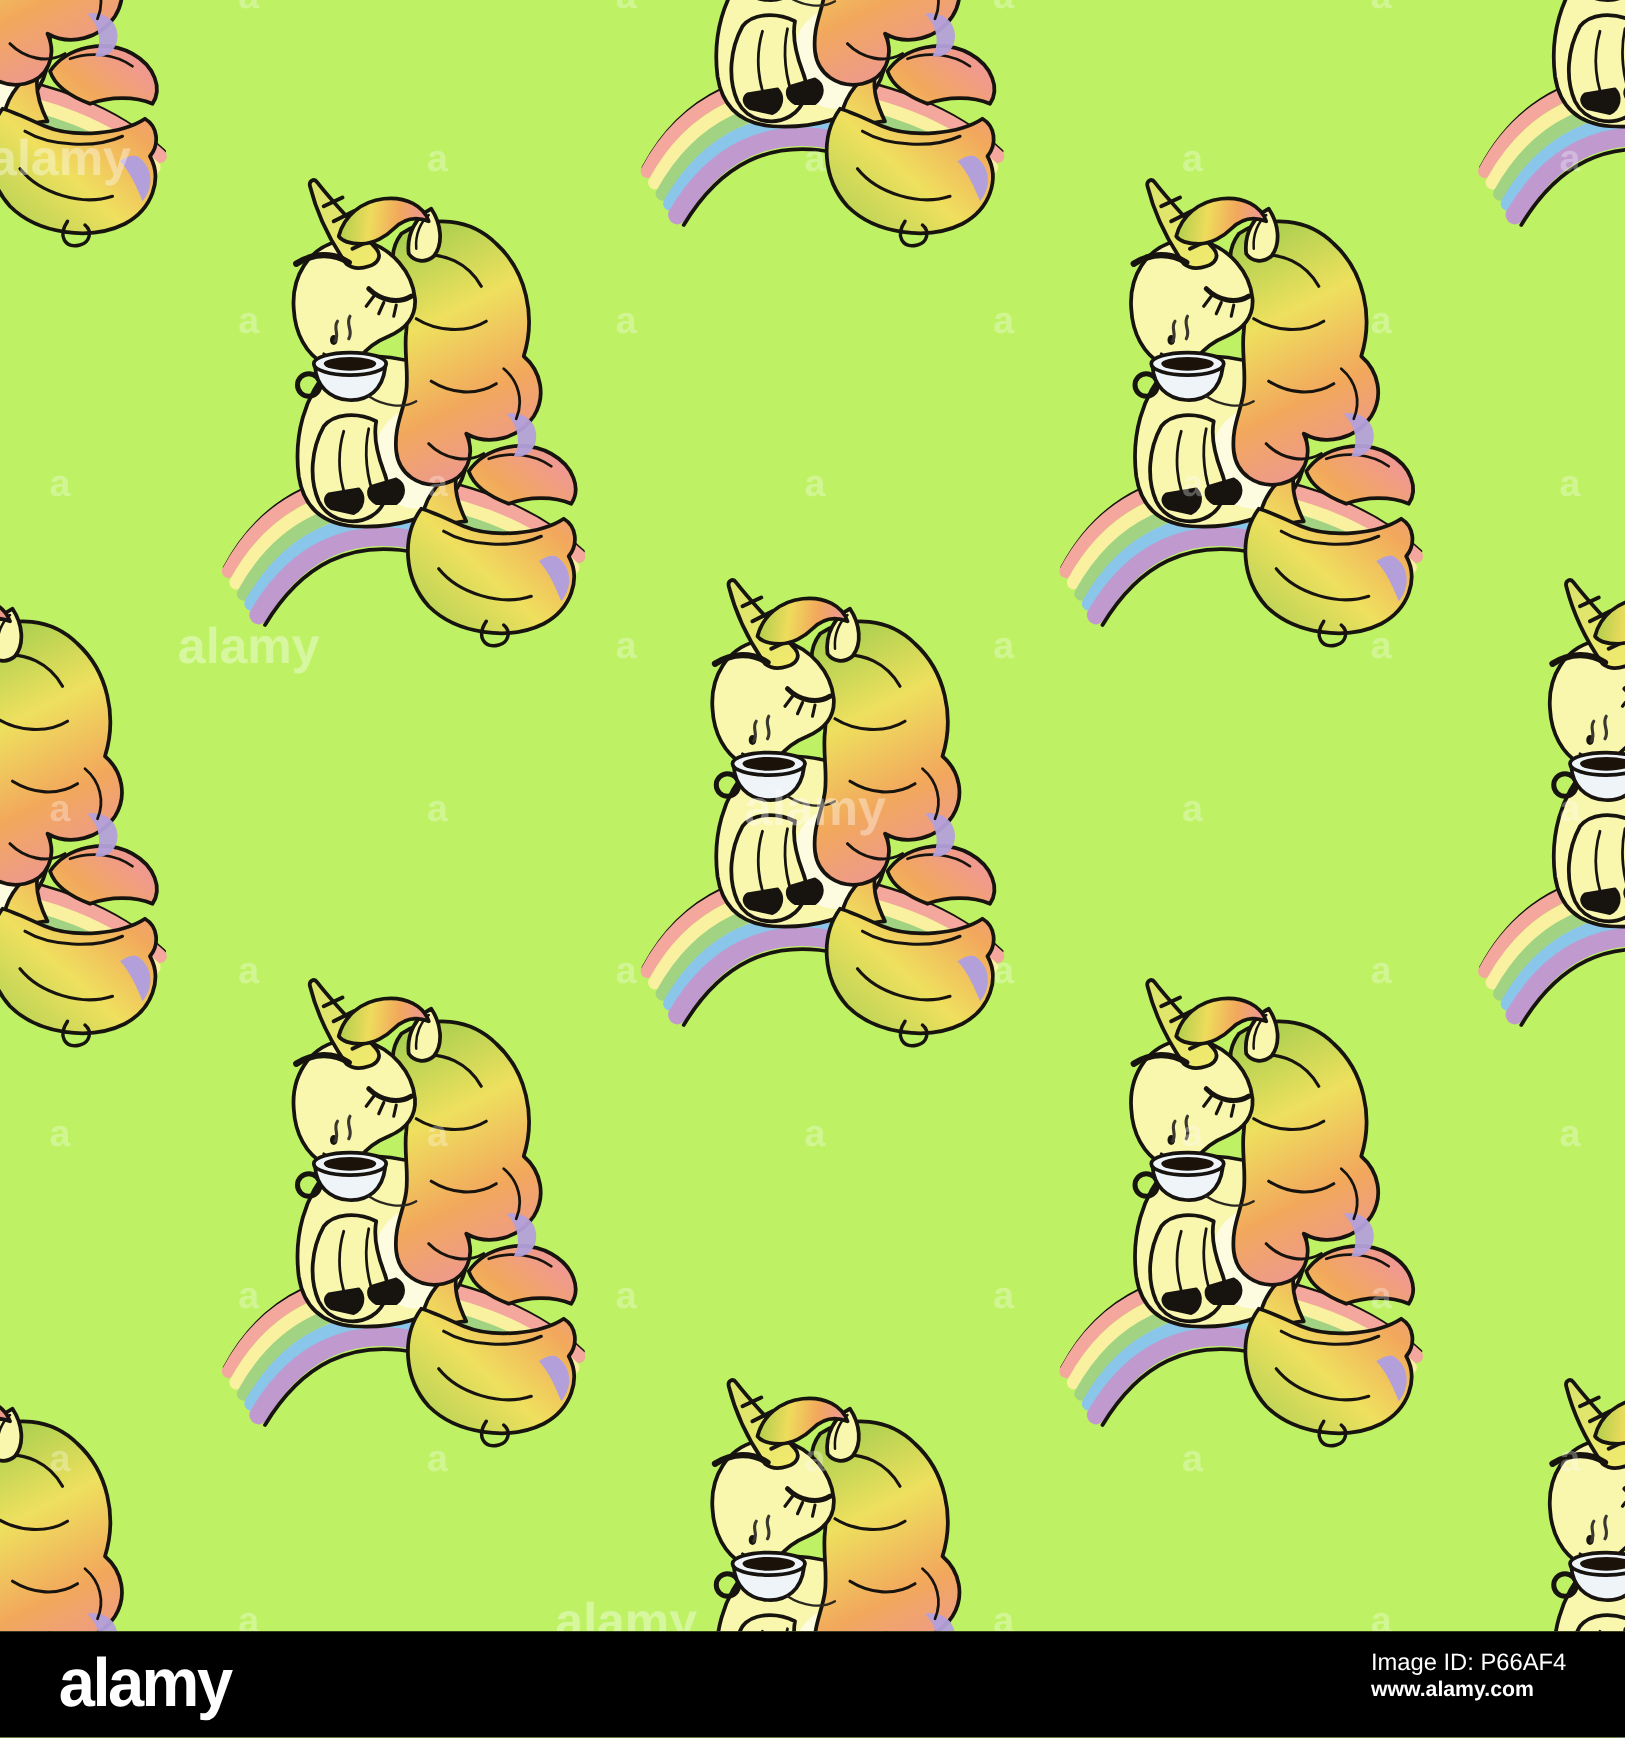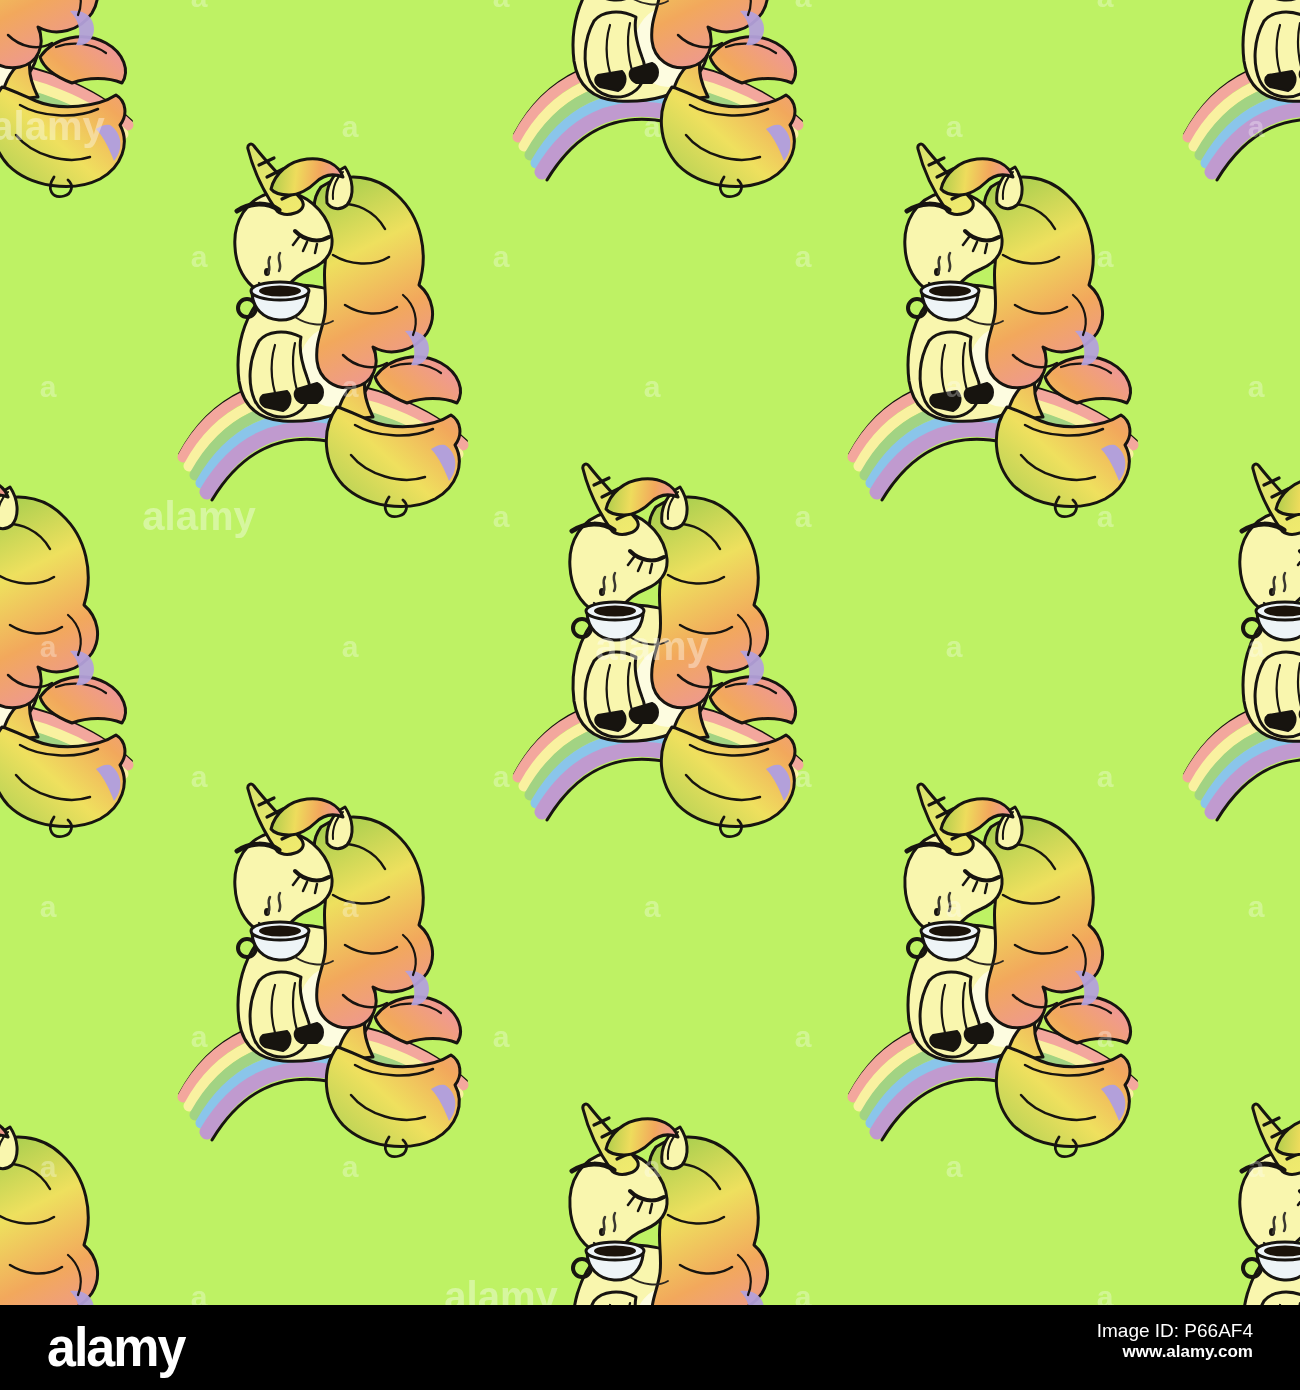--- a/index.html
+++ b/index.html
@@ -1,20 +1,20 @@
 <!DOCTYPE html>
 <html><head>
 <meta charset="utf-8">
 <style>
   html,body{margin:0;padding:0;background:#444;}
   .stage{position:relative;width:1300px;height:1390px;overflow:hidden;background:#bef264;font-family:"Liberation Sans",sans-serif;}
   .pattern-svg{position:absolute;left:0;top:0;}
   .footer-bar{position:absolute;left:0;bottom:0;width:1300px;height:85px;background:#000;display:flex;align-items:center;justify-content:space-between;box-sizing:border-box;padding:0 47px;}
   .brand{color:#fff;font-weight:bold;font-size:52px;letter-spacing:-2px;line-height:85px;transform:scaleY(1.05);}
-  .id-block{text-align:right;color:#fff;line-height:1.15;margin-top:-14px;}
+  .id-block{color:#fff;line-height:1.15;margin-top:-14px;}
   .image-id{font-size:19px;font-weight:normal;display:block;}
   .website{font-size:17px;font-weight:bold;display:block;}
 </style>
 </head>
 <body>
 
 <div class="stage">
 
   <svg class="pattern-svg" width="1300" height="1305" viewBox="0 0 1300 1305">
     <defs>

